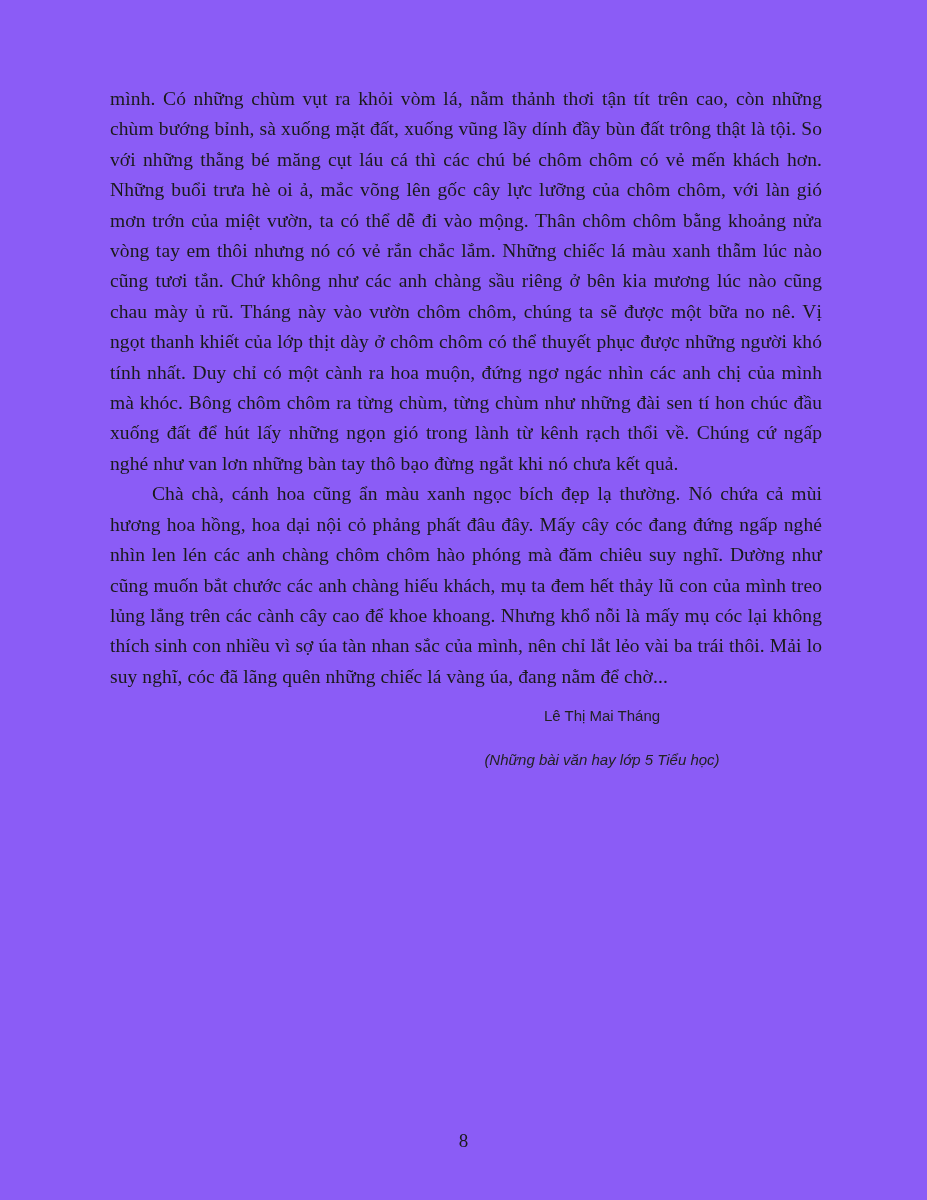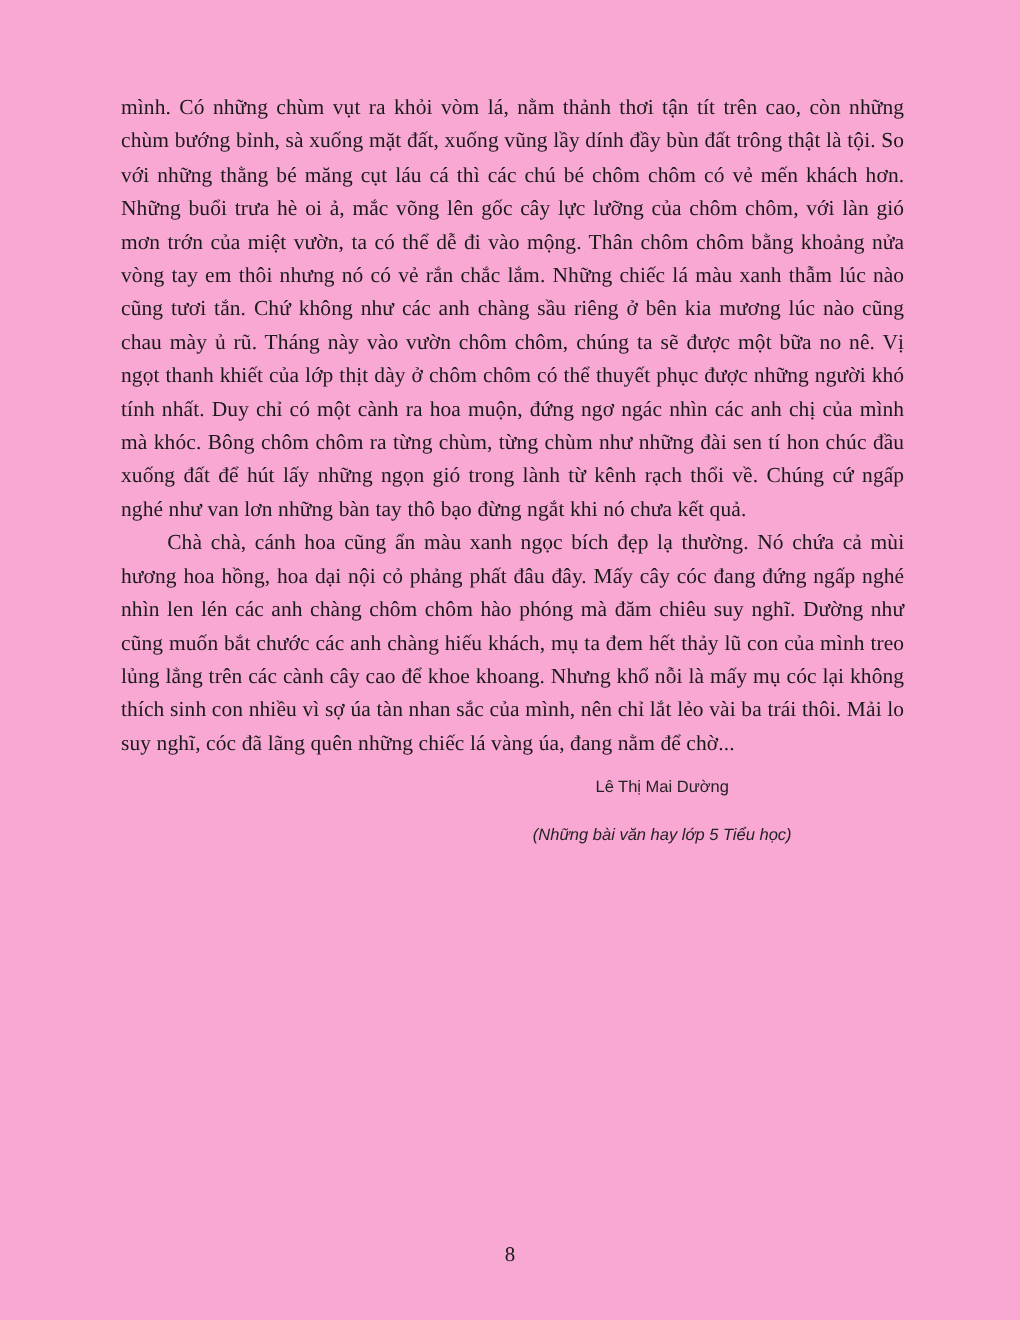--- a/index.html
+++ b/index.html
@@ -4,21 +4,21 @@
 <style>
   html, body {
     margin: 0;
     padding: 0;
     background: #ffffff;
   }
   .page {
     position: relative;
     width: 927px;
     height: 1200px;
-    background: #f9a8d4;
+    background: #8b5cf6;
     font-family: "Liberation Serif", serif;
     color: #1a1a1a;
     box-sizing: border-box;
   }
   .text-block {
     position: absolute;
     top: 84px;
     left: 110px;
     width: 712px;
   }
@@ -65,18 +65,18 @@
   }
 </style>
 </head>
 <body>
 
 <div class="page">
   <div class="text-block">
     <p class="para no-indent">mình. Có những chùm vụt ra khỏi vòm lá, nằm thảnh thơi tận tít trên cao, còn những chùm bướng bỉnh, sà xuống mặt đất, xuống vũng lầy dính đầy bùn đất trông thật là tội. So với những thằng bé măng cụt láu cá thì các chú bé chôm chôm có vẻ mến khách hơn. Những buổi trưa hè oi ả, mắc võng lên gốc cây lực lưỡng của chôm chôm, với làn gió mơn trớn của miệt vườn, ta có thể dễ đi vào mộng. Thân chôm chôm bằng khoảng nửa vòng tay em thôi nhưng nó có vẻ rắn chắc lắm. Những chiếc lá màu xanh thẫm lúc nào cũng tươi tắn. Chứ không như các anh chàng sầu riêng ở bên kia mương lúc nào cũng chau mày ủ rũ. Tháng này vào vườn chôm chôm, chúng ta sẽ được một bữa no nê. Vị ngọt thanh khiết của lớp thịt dày ở chôm chôm có thể thuyết phục được những người khó tính nhất. Duy chỉ có một cành ra hoa muộn, đứng ngơ ngác nhìn các anh chị của mình mà khóc. Bông chôm chôm ra từng chùm, từng chùm như những đài sen tí hon chúc đầu xuống đất để hút lấy những ngọn gió trong lành từ kênh rạch thổi về. Chúng cứ ngấp nghé như van lơn những bàn tay thô bạo đừng ngắt khi nó chưa kết quả.</p>
     <p class="para">Chà chà, cánh hoa cũng ẩn màu xanh ngọc bích đẹp lạ thường. Nó chứa cả mùi hương hoa hồng, hoa dại nội cỏ phảng phất đâu đây. Mấy cây cóc đang đứng ngấp nghé nhìn len lén các anh chàng chôm chôm hào phóng mà đăm chiêu suy nghĩ. Dường như cũng muốn bắt chước các anh chàng hiếu khách, mụ ta đem hết thảy lũ con của mình treo lủng lẳng trên các cành cây cao để khoe khoang. Nhưng khổ nỗi là mấy mụ cóc lại không thích sinh con nhiều vì sợ úa tàn nhan sắc của mình, nên chỉ lắt lẻo vài ba trái thôi. Mải lo suy nghĩ, cóc đã lãng quên những chiếc lá vàng úa, đang nằm để chờ...</p>
     <div class="attribution">
-      <div class="author">Lê Thị Mai Dường</div>
+      <div class="author">Lê Thị Mai Tháng</div>
       <div class="source">(Những bài văn hay lớp 5 Tiểu học)</div>
     </div>
   </div>
   <div class="page-number">8</div>
 </div>
 
 </body></html>

